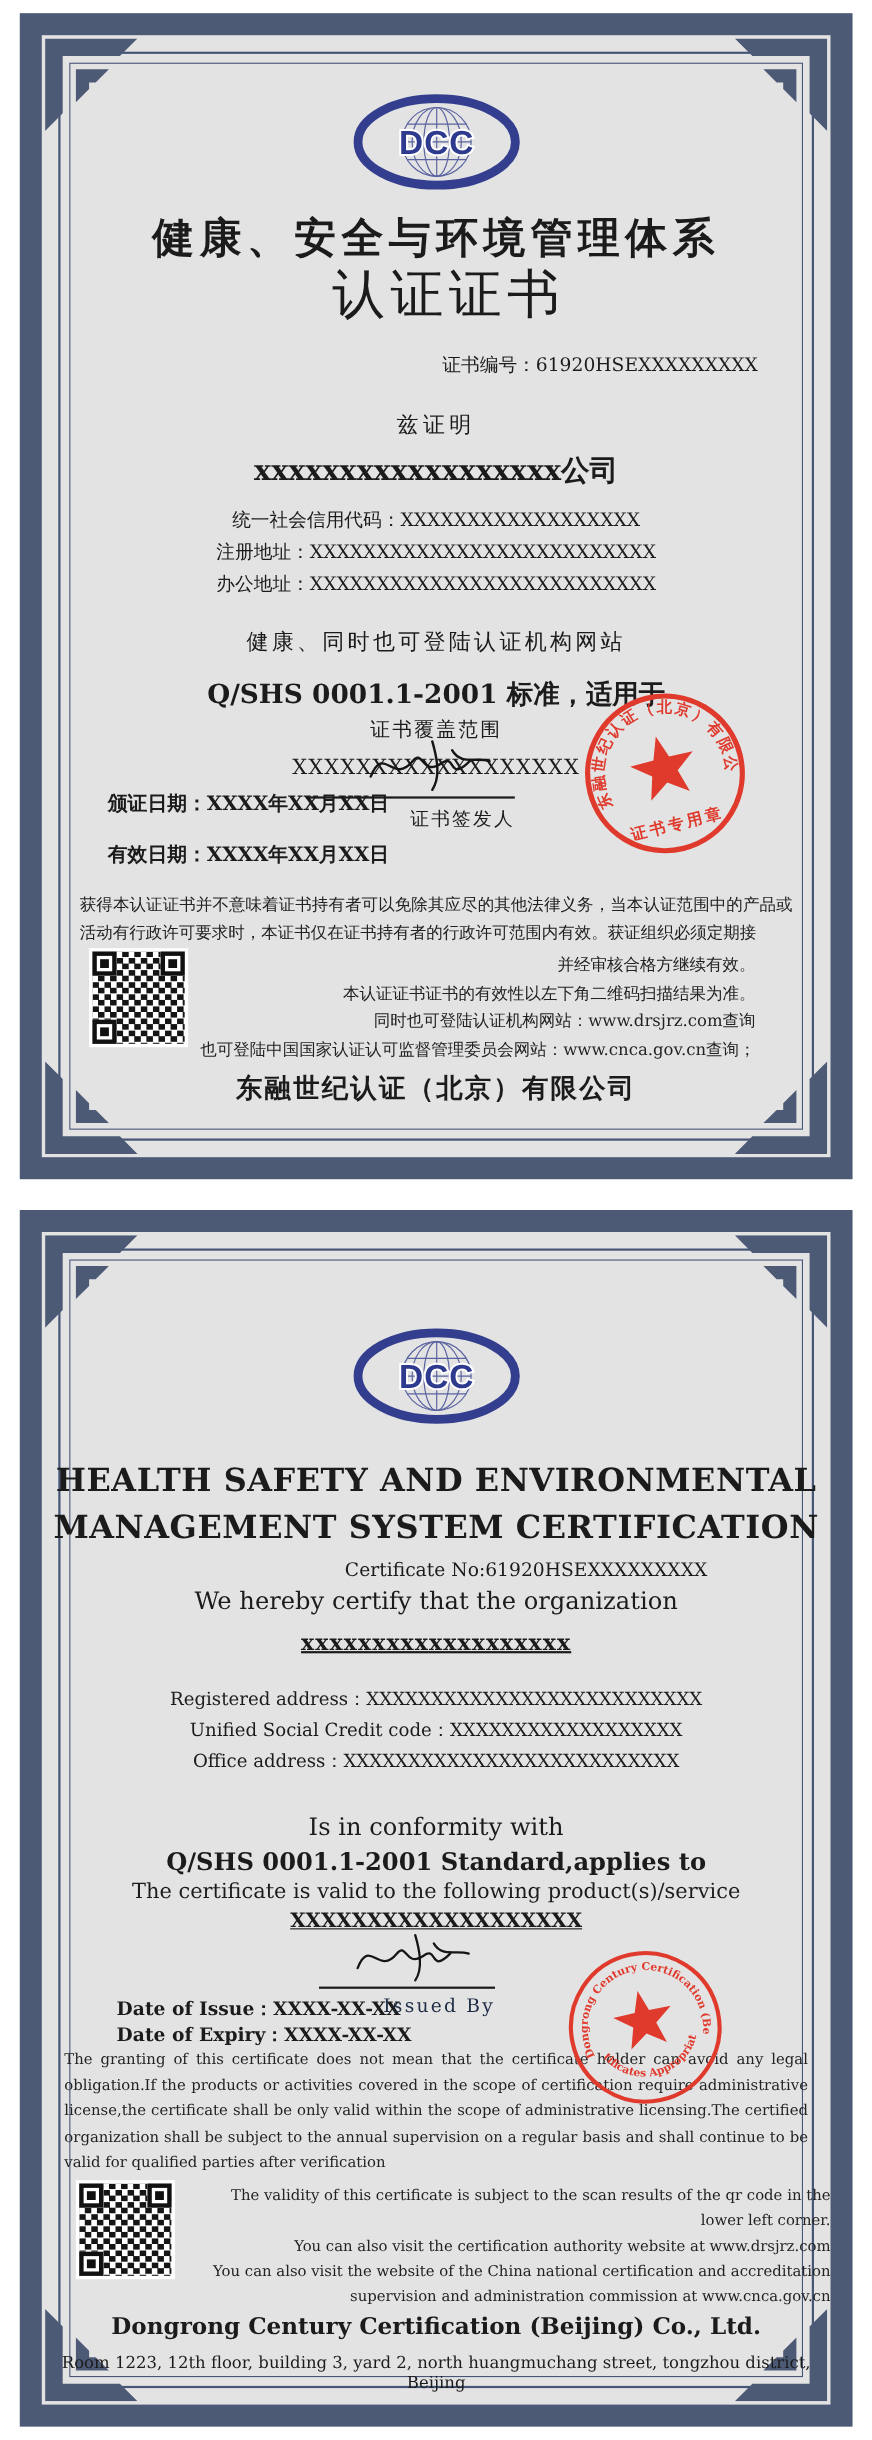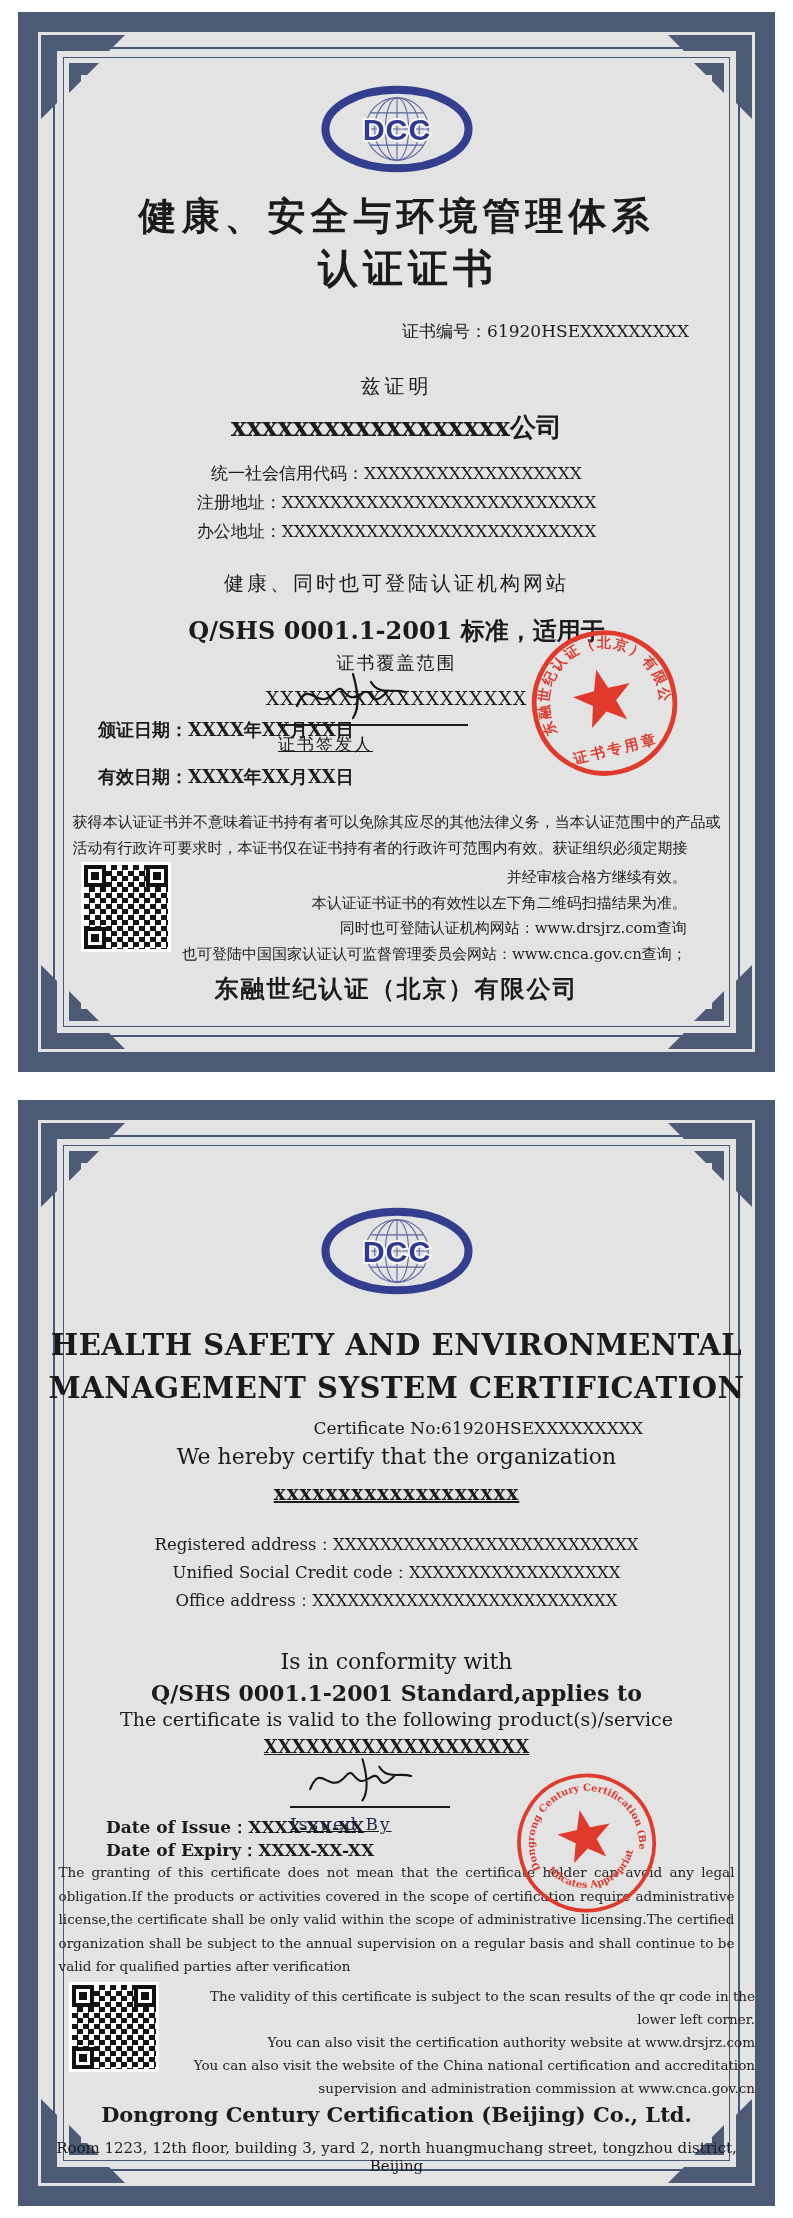--- a/index.html
+++ b/index.html
@@ -12,21 +12,21 @@
   .frameB{position:absolute;inset:25px;border:1px solid #475577;pointer-events:none;}
   .corner{position:absolute;width:92px;height:92px;}
   .corner svg{display:block;width:92px;height:92px;}
   .c-tl{left:3px;top:3px;}
   .c-tr{right:3px;top:3px;transform:rotate(90deg);}
   .c-br{right:3px;bottom:3px;transform:rotate(180deg);}
   .c-bl{left:3px;bottom:3px;transform:rotate(270deg);}
   .content{position:relative;text-align:center;}
   .logo{margin-top:52px;}
   .t1{font-size:38px;font-weight:bold;letter-spacing:5px;line-height:52px;margin-top:12px;}
-  .t2{font-size:40px;font-weight:bold;letter-spacing:5px;line-height:52px;padding-left:23px;}
+  .t2{font-size:48px;font-weight:normal;letter-spacing:5px;line-height:52px;padding-left:23px;}
   .certno-cn{margin-top:26px;font-size:17px;text-align:right;padding-right:66px;}
   .hereby{margin-top:30px;font-size:20px;letter-spacing:4px;}
   .company-cn{margin-top:10px;font-size:26px;font-weight:bold;}
   .fields{margin-top:14px;font-size:17px;line-height:29px;}
   .conform{margin-top:24px;font-size:20px;letter-spacing:3px;}
   .standard-cn{margin-top:18px;font-size:24px;font-weight:bold;}
   .scopelab{margin-top:4px;font-size:18px;letter-spacing:2px;}
   .scopeval{margin-top:12px;font-size:19px;letter-spacing:1px;}
   .spacer1{height:100px;}
   .legal{width:648px;margin:0 auto;text-align:justify;font-size:15px;line-height:26px;color:#222;}
@@ -35,21 +35,21 @@
       background-image:repeating-conic-gradient(#151515 0% 25%, #ffffff 25% 50%);
       background-size:11px 11px;outline:3px solid #fff;}
   .finder{position:absolute;width:22px;height:22px;background:#fff;border:4px solid #111;box-sizing:border-box;}
   .finder:after{content:"";position:absolute;left:3px;top:3px;width:8px;height:8px;background:#111;}
   .f-tl{left:0;top:0;} .f-tr{right:0;top:0;} .f-bl{left:0;bottom:0;}
   .qr-lines{margin-left:14px;font-size:15px;line-height:25.5px;color:#222;}
   .issuer-cn{margin-top:6px;font-size:24px;font-weight:bold;letter-spacing:2px;}
   .dates{position:absolute;text-align:left;font-weight:bold;}
   .dates1{left:60px;top:686px;font-size:18px;}
   .dates1 .dline{margin-bottom:23px;}
-  .sigblock{position:absolute;text-align:left;text-decoration:underline;}
+  .sigblock{position:absolute;text-align:right;}
   .sig1{left:240px;top:630px;width:190px;}
   .sigline{border-top:2px solid #1a1a1a;margin-top:-4px;}
   .siglabel{font-size:17px;margin-top:7px;letter-spacing:2px;font-weight:normal;}
   .seal{position:absolute;}
   .seal1{left:490px;top:594px;transform:rotate(-14deg);}
   .seal2{left:474px;top:648px;transform:rotate(-12deg);}
   
   .logo2{margin-top:86px;}
   .ten{font-size:29px;font-weight:bold;line-height:43px;letter-spacing:0.5px;margin-top:24px;}
   .certno-en{margin-top:8px;font-size:17px;text-align:right;padding-right:112px;}

